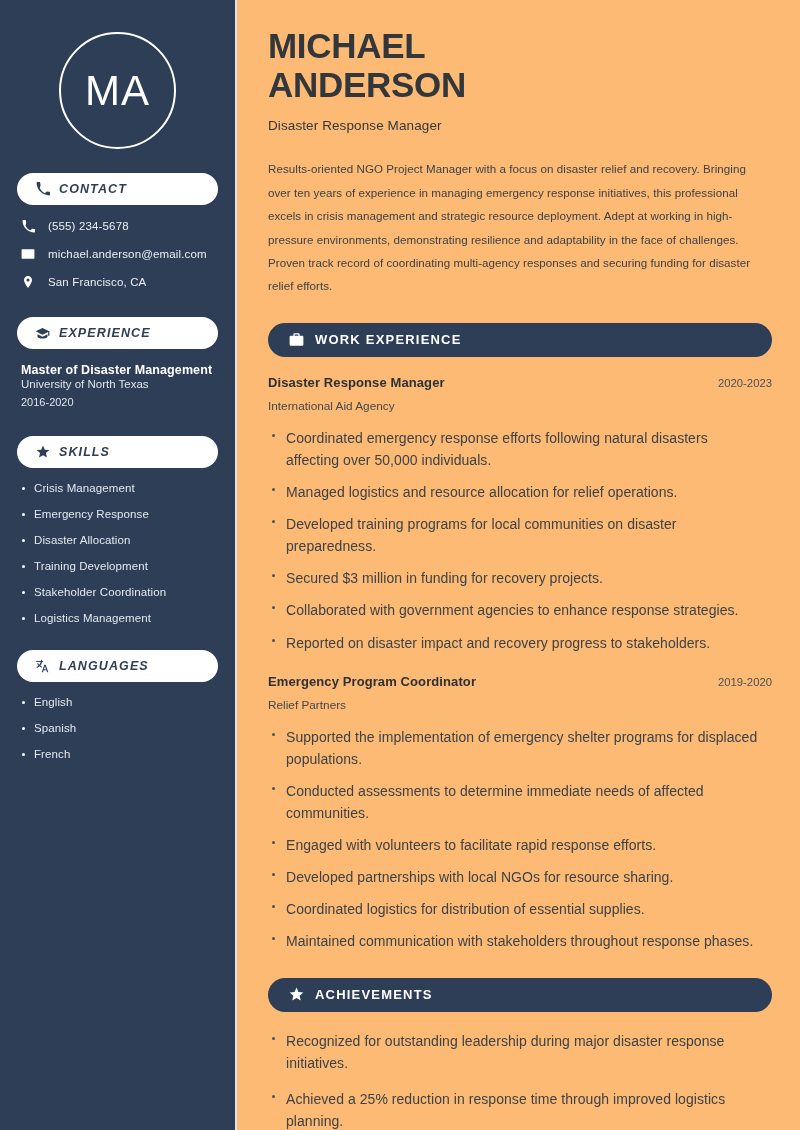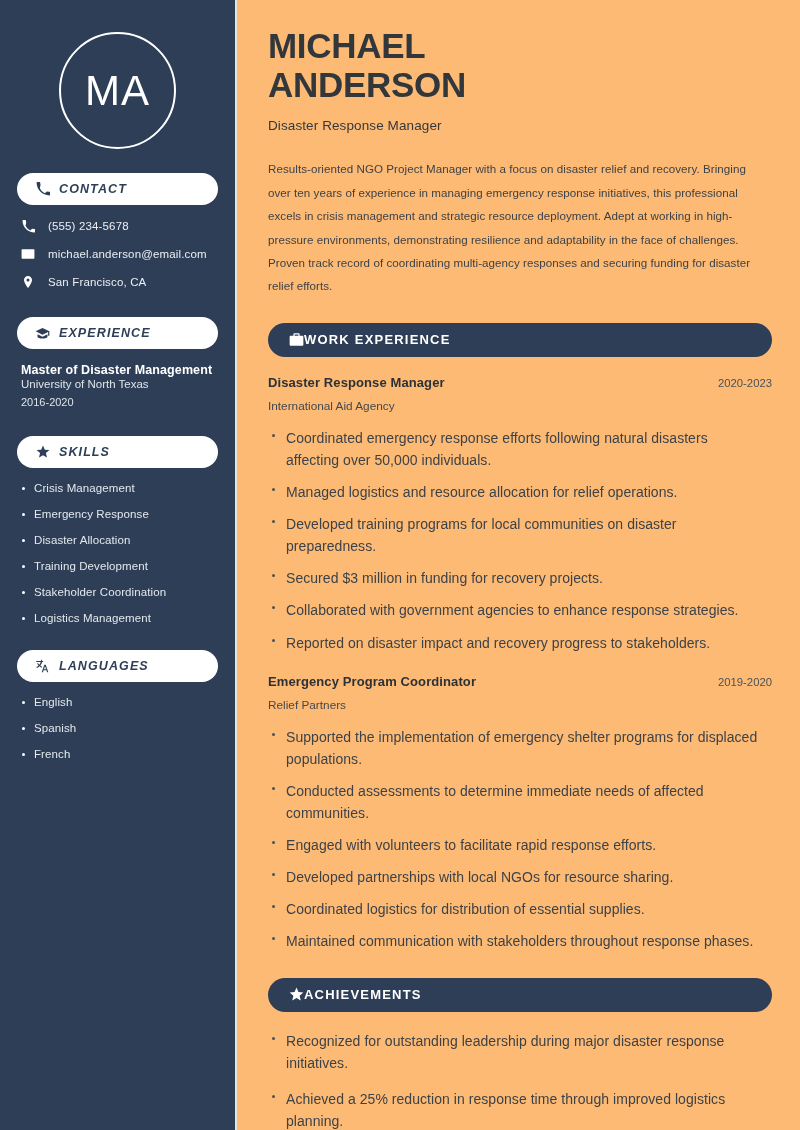--- a/index.html
+++ b/index.html
@@ -169,20 +169,21 @@
     letter-spacing: 0.05px;
     max-width: 500px;
   }
 
   .pill-dark {
     background: #2d3e56;
     border-radius: 999px;
     height: 34px;
     display: flex;
     align-items: center;
+    gap: 11px;
     padding: 0 20px;
     color: #ffffff;
     font-size: 13px;
     font-weight: bold;
     letter-spacing: 1.2px;
     margin-top: 25px;
     margin-bottom: 18px;
   }
   .pill-dark .pill-icon {
     display: flex;

